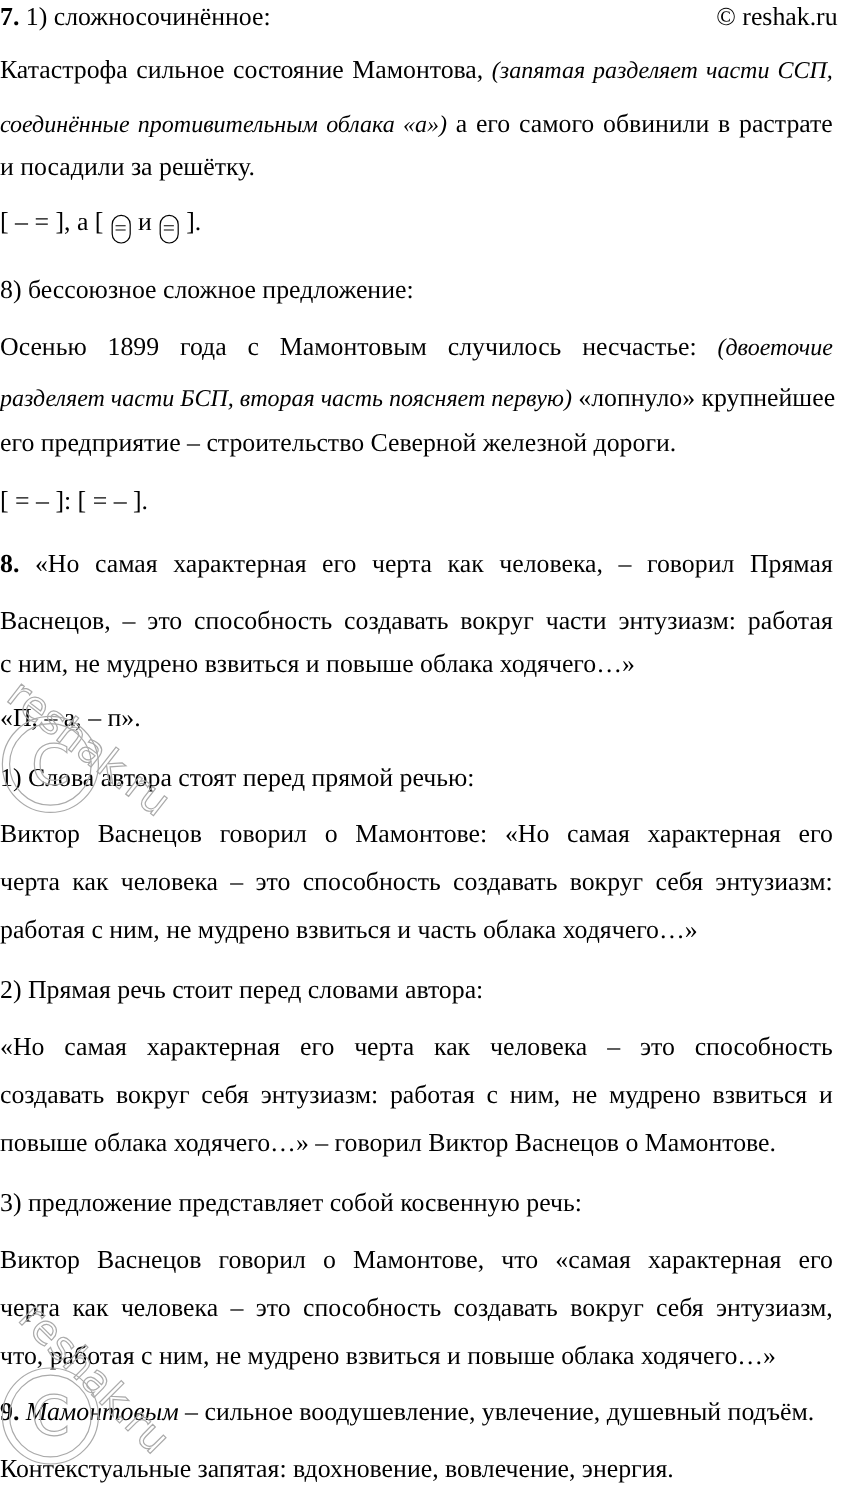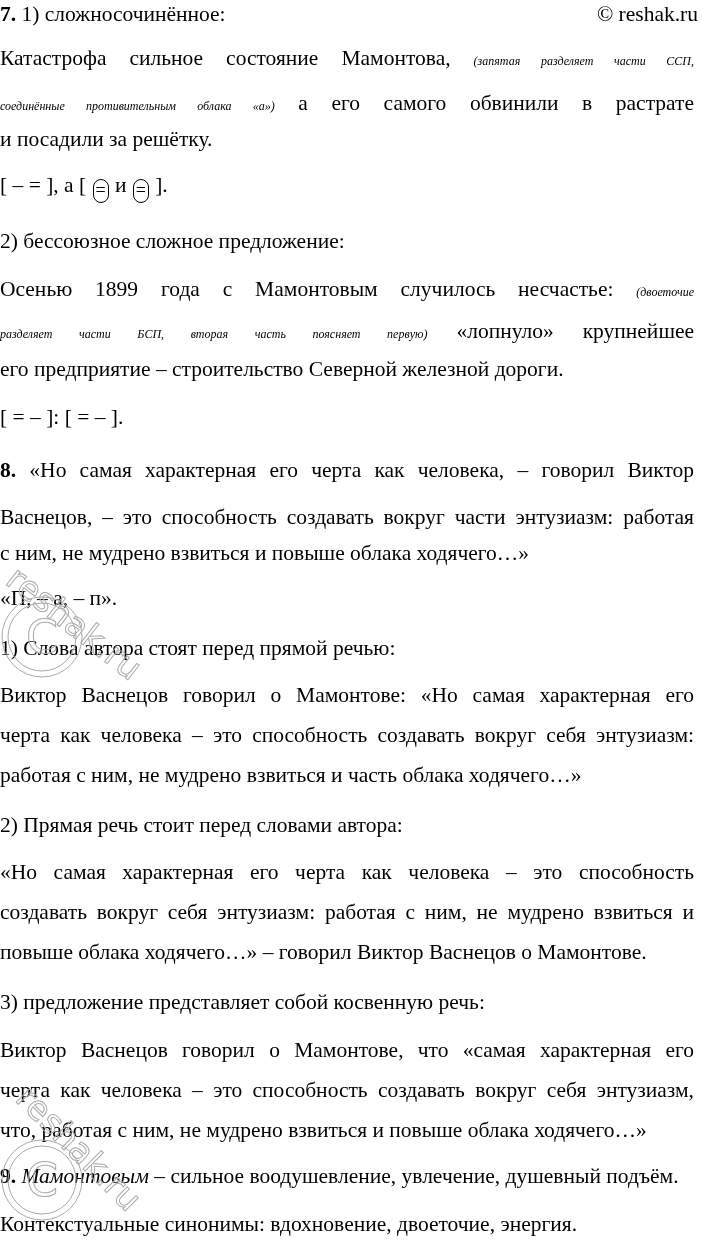--- a/index.html
+++ b/index.html
@@ -8,21 +8,21 @@
     font-family: "Liberation Serif", "DejaVu Serif", serif;
     color: #000; font-size: 21.5px;
   }
   .page { position: absolute; left: 0; top: 0; width: 702px; }
   .line {
     position: absolute; left: 0; width: 694px; white-space: nowrap;
     line-height: 26px;
   }
   .just { text-align: justify; text-align-last: justify; }
   .num { font-weight: bold; }
-  .note { font-style: italic; font-size: 12px; }
+  .note { font-style: italic; font-size: 20px; }
   .copy { position: absolute; right: 4px; top: 1px; line-height: 26px; }
   .oval {
     display: inline-block; width: 14px; height: 22px; border: 1.3px solid #000;
     border-radius: 8px; text-align: center; line-height: 20px; font-size: 18px;
     vertical-align: -4px; margin: 0 1px;
   }
   .wm { position: absolute; pointer-events: none; }
 </style>
 </head>
 <body>
@@ -42,37 +42,37 @@
   <div class="line just" style="top:90px">
     <span class="note">соединённые противительным облака «а»)</span>
     <span>а его самого обвинили в растрате</span>
   </div>
   <div class="line" style="top:126px">и посадили за решётку.</div>
 
   <div class="line" style="top:172px">
     <span>[ – = ], а [ </span><span class="oval">=</span><span> и </span><span class="oval">=</span><span> ].</span>
   </div>
 
-  <div class="line" style="top:228px">2) бессоюзное сложное предложение:</div>
+  <div class="line" style="top:228px">8) бессоюзное сложное предложение:</div>
 
   <div class="line just" style="top:276px">
     <span>Осенью 1899 года с Мамонтовым случилось несчастье:</span>
     <span class="note">(двоеточие</span>
   </div>
   <div class="line just" style="top:318px">
     <span class="note">разделяет части БСП, вторая часть поясняет первую)</span>
     <span>«лопнуло» крупнейшее</span>
   </div>
   <div class="line" style="top:356px">его предприятие – строительство Северной железной дороги.</div>
 
   <div class="line" style="top:404px">[ = – ]: [ = – ].</div>
 
   <div class="line just" style="top:457px">
     <span class="num">8.</span>
-    <span>«Но самая характерная его черта как человека, – говорил Виктор</span>
+    <span>«Но самая характерная его черта как человека, – говорил Прямая</span>
   </div>
   <div class="line just" style="top:504px">Васнецов, – это способность создавать вокруг части энтузиазм: работая</div>
   <div class="line" style="top:540px">с ним, не мудрено взвиться и повыше облака ходячего…»</div>
 
   <div class="line" style="top:585px">«П, – а, – п».</div>
 
   <div class="line" style="top:635px">1) Слова автора стоят перед прямой речью:</div>
   <div class="line just" style="top:682px">Виктор Васнецов говорил о Мамонтове: «Но самая характерная его</div>
   <div class="line just" style="top:722px">черта как человека – это способность создавать вокруг себя энтузиазм:</div>
   <div class="line" style="top:762px">работая с ним, не мудрено взвиться и часть облака ходячего…»</div>
@@ -84,21 +84,21 @@
 
   <div class="line" style="top:989px">3) предложение представляет собой косвенную речь:</div>
   <div class="line just" style="top:1037px">Виктор Васнецов говорил о Мамонтове, что «самая характерная его</div>
   <div class="line just" style="top:1077px">черта как человека – это способность создавать вокруг себя энтузиазм,</div>
   <div class="line" style="top:1117px">что, работая с ним, не мудрено взвиться и повыше облака ходячего…»</div>
 
   <div class="line" style="top:1163px">
     <span class="num">9.</span>
     <i>Мамонтовым</i><span> – сильное воодушевление, увлечение, душевный подъём.</span>
   </div>
-  <div class="line" style="top:1211px">Контекстуальные синонимы: вдохновение, двоеточие, энергия.</div>
+  <div class="line" style="top:1211px">Контекстуальные запятая: вдохновение, вовлечение, энергия.</div>
 
   <svg class="wm" style="left:0;top:545px" width="200" height="140" viewBox="0 0 200 140">
     <circle cx="42" cy="92" r="40" fill="none" stroke="#aaa" stroke-width="1"></circle>
     <circle cx="42" cy="92" r="34" fill="none" stroke="#aaa" stroke-width="1"></circle>
     <text x="42" y="108" text-anchor="middle" font-family="DejaVu Sans, sans-serif" font-size="46" fill="none" stroke="#aaa" stroke-width="1">C</text>
     <text x="4" y="38" transform="rotate(38 4 38)" font-family="DejaVu Sans, sans-serif" font-size="34" fill="none" stroke="#aaa" stroke-width="1">reshak.ru</text>
   </svg>
   <svg class="wm" style="left:0;top:1070px" width="200" height="171" viewBox="0 0 200 171">
     <circle cx="42" cy="110" r="40" fill="none" stroke="#aaa" stroke-width="1"></circle>
     <circle cx="42" cy="110" r="34" fill="none" stroke="#aaa" stroke-width="1"></circle>

